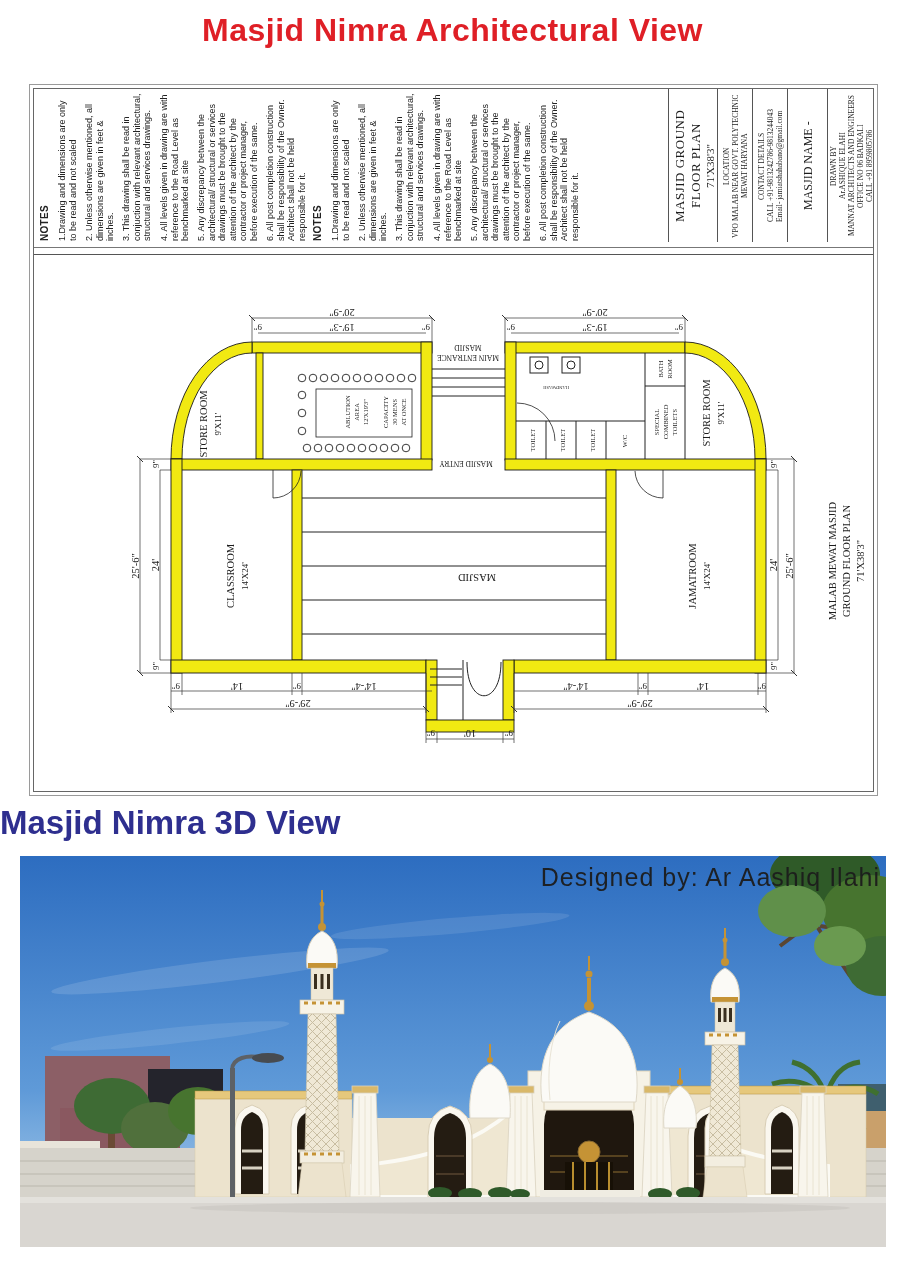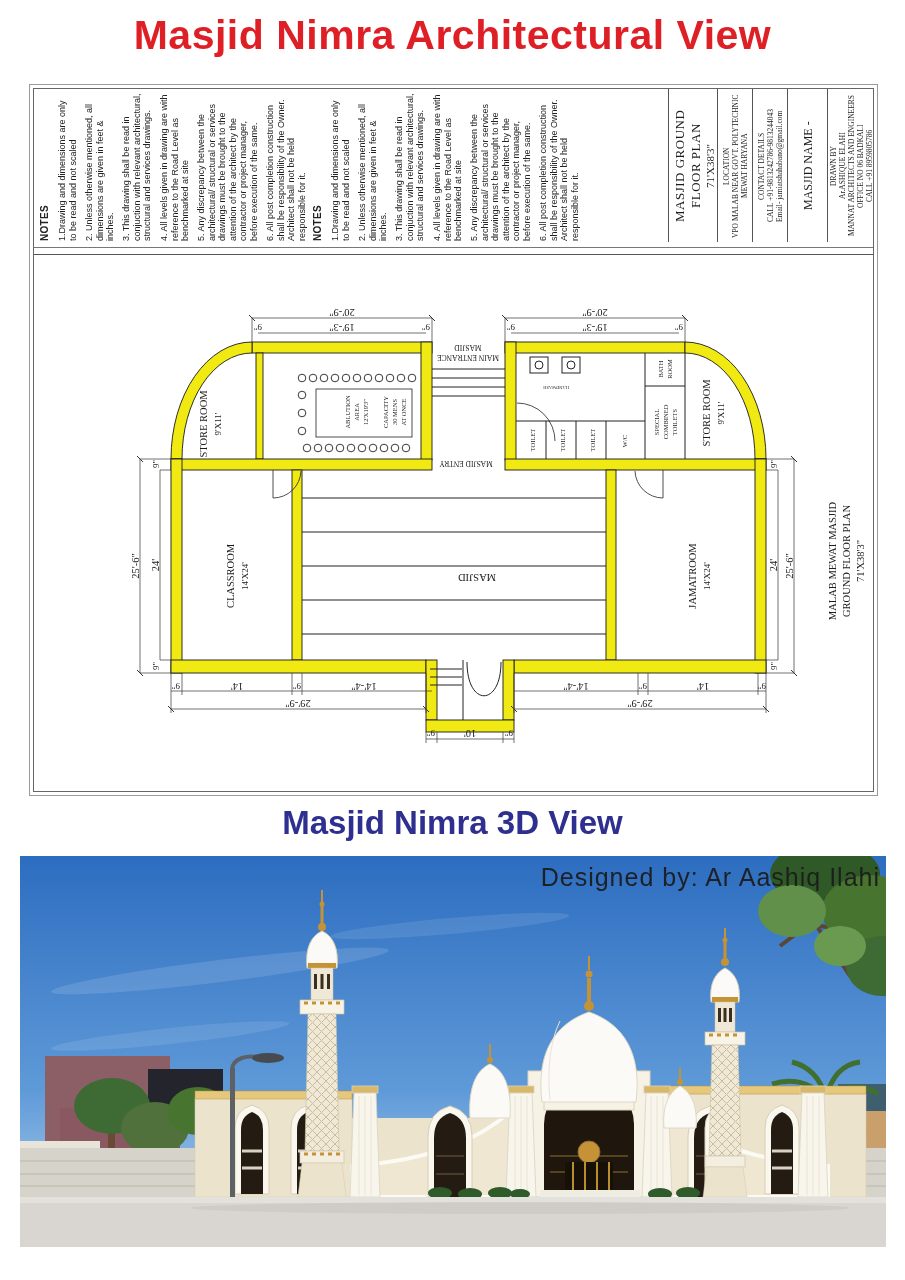--- a/index.html
+++ b/index.html
@@ -1,18 +1,18 @@
 <!DOCTYPE html>
 <html><head>
 <meta charset="utf-8">
 <style>
   html,body{margin:0;padding:0;background:#fff;}
   body{width:905px;height:1280px;position:relative;font-family:"Liberation Sans",sans-serif;overflow:hidden;}
-  .page-title{position:absolute;top:12px;left:0;width:905px;text-align:center;font-size:41px;font-weight:700;color:#df1f26;letter-spacing:.5px;margin:0;}
-  .view3d-title{position:absolute;top:804px;left:0;width:905px;text-align:center;font-size:33px;font-weight:700;color:#2e2f8f;margin:0;}
+  .page-title{position:absolute;top:12px;left:0;width:905px;text-align:center;font-size:32px;font-weight:700;color:#df1f26;letter-spacing:.5px;margin:0;}
+  .view3d-title{position:absolute;top:804px;left:0;width:905px;text-align:left;font-size:33px;font-weight:700;color:#2e2f8f;margin:0;}
   
   .sheet{position:absolute;left:29px;top:84px;width:847px;height:710px;border:1px solid #9a9a9a;background:#fff;}
   .sheet-inner{position:absolute;inset:3px;border:1px solid #666;}
   .band{position:absolute;left:0;top:0;right:0;height:165px;border-bottom:1px solid #555;}
   .band::after{content:"";position:absolute;left:0;right:0;bottom:6px;border-top:1px solid #777;}
   .notes{position:absolute;left:6px;top:4px;height:148px;width:600px;display:flex;gap:6px;overflow:hidden;}
   .vtext{writing-mode:vertical-rl;transform:rotate(180deg);}
   .note{writing-mode:vertical-rl;transform:rotate(180deg);font-size:9px;line-height:10.5px;color:#222;height:148px;}
   .nh{font-weight:700;font-size:10px;letter-spacing:.3px;}
   .tcol{position:absolute;top:0;height:153px;border-left:1px solid #555;display:flex;align-items:center;justify-content:center;font-family:"Liberation Serif",serif;color:#1c1c1c;}

